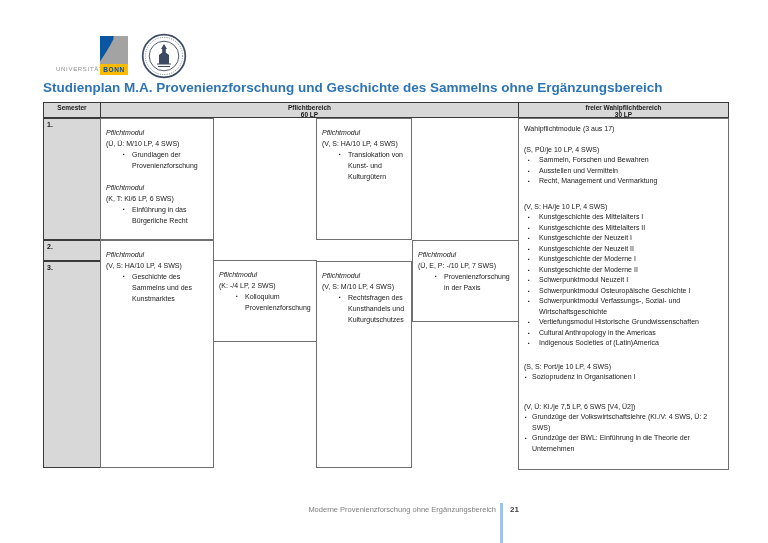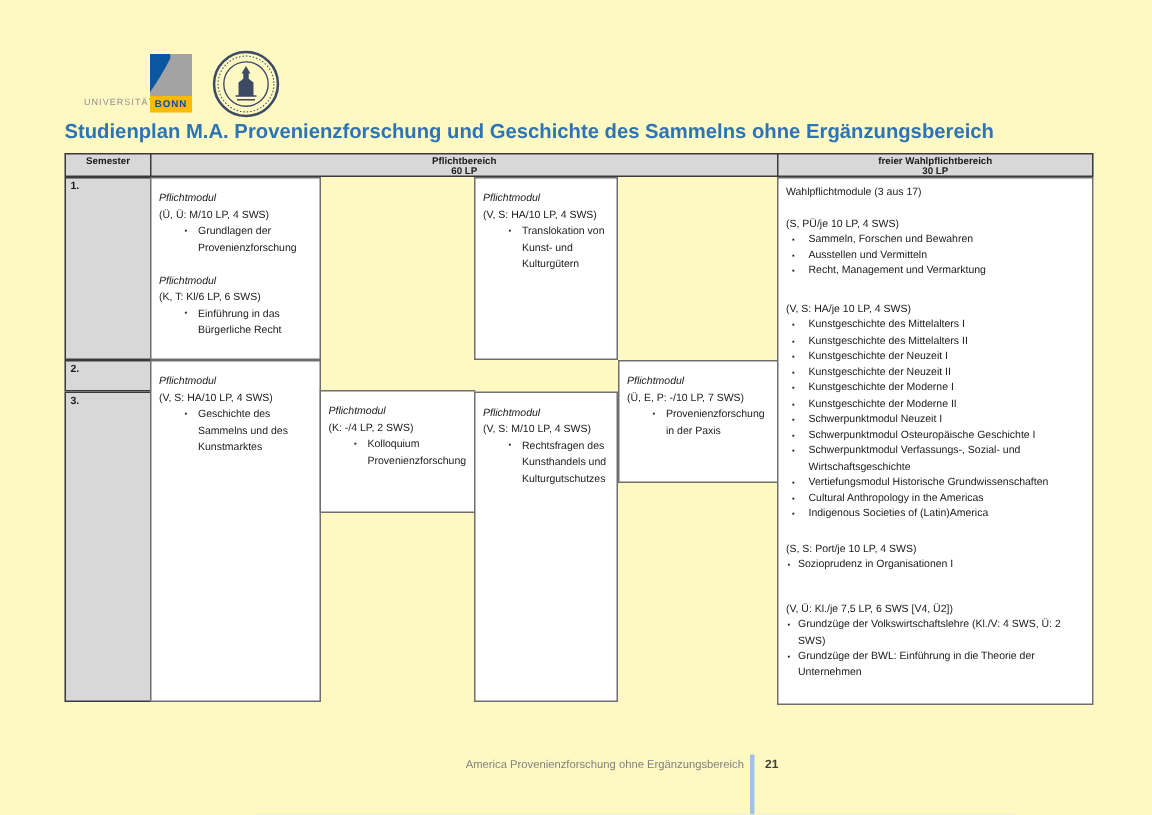--- a/index.html
+++ b/index.html
@@ -1,17 +1,17 @@
 <!DOCTYPE html>
 <html><head>
 <meta charset="utf-8">
 <style>
   html,body { margin:0; padding:0; background:#e9e9e9; }
   .page {
-    position:relative; width:768px; height:543px; background:#fef9c3;
+    position:relative; width:768px; height:543px; background:#ffffff;
     font-family:"Liberation Sans", sans-serif; color:#1a1a1a; overflow:hidden;
     margin:0 auto;
   }
   .abs { position:absolute; }
 
   
   .uni-label { font-size:6px; color:#8f8f8f; letter-spacing:0.7px; }
   .bonn-box {
     width:28px; height:11px; background:#fcba00; color:#004e9e;
     font-size:6.5px; font-weight:bold; text-align:center; line-height:11px; letter-spacing:0.6px;
@@ -198,17 +198,17 @@
 
     <div class="gm-d">
       <div>(V, Ü: Kl./je 7,5 LP, 6 SWS [V4, Ü2])</div>
       <ul class="tight">
         <li>Grundzüge der Volkswirtschaftslehre (Kl./V: 4 SWS, Ü: 2 SWS)</li>
         <li>Grundzüge der BWL: Einführung in die Theorie der Unternehmen</li>
       </ul>
     </div>
   </div>
 
-  <div class="abs footer-label" style="right:272px;top:505px;">America Provenienzforschung ohne Ergänzungsbereich</div>
+  <div class="abs footer-label" style="right:272px;top:505px;">Moderne Provenienzforschung ohne Ergänzungsbereich</div>
   <div class="abs footer-bar" style="left:500px;top:503px;"></div>
   <div class="abs footer-page" style="left:510px;top:505px;">21</div>
 
 </div>
 
 </body></html>

